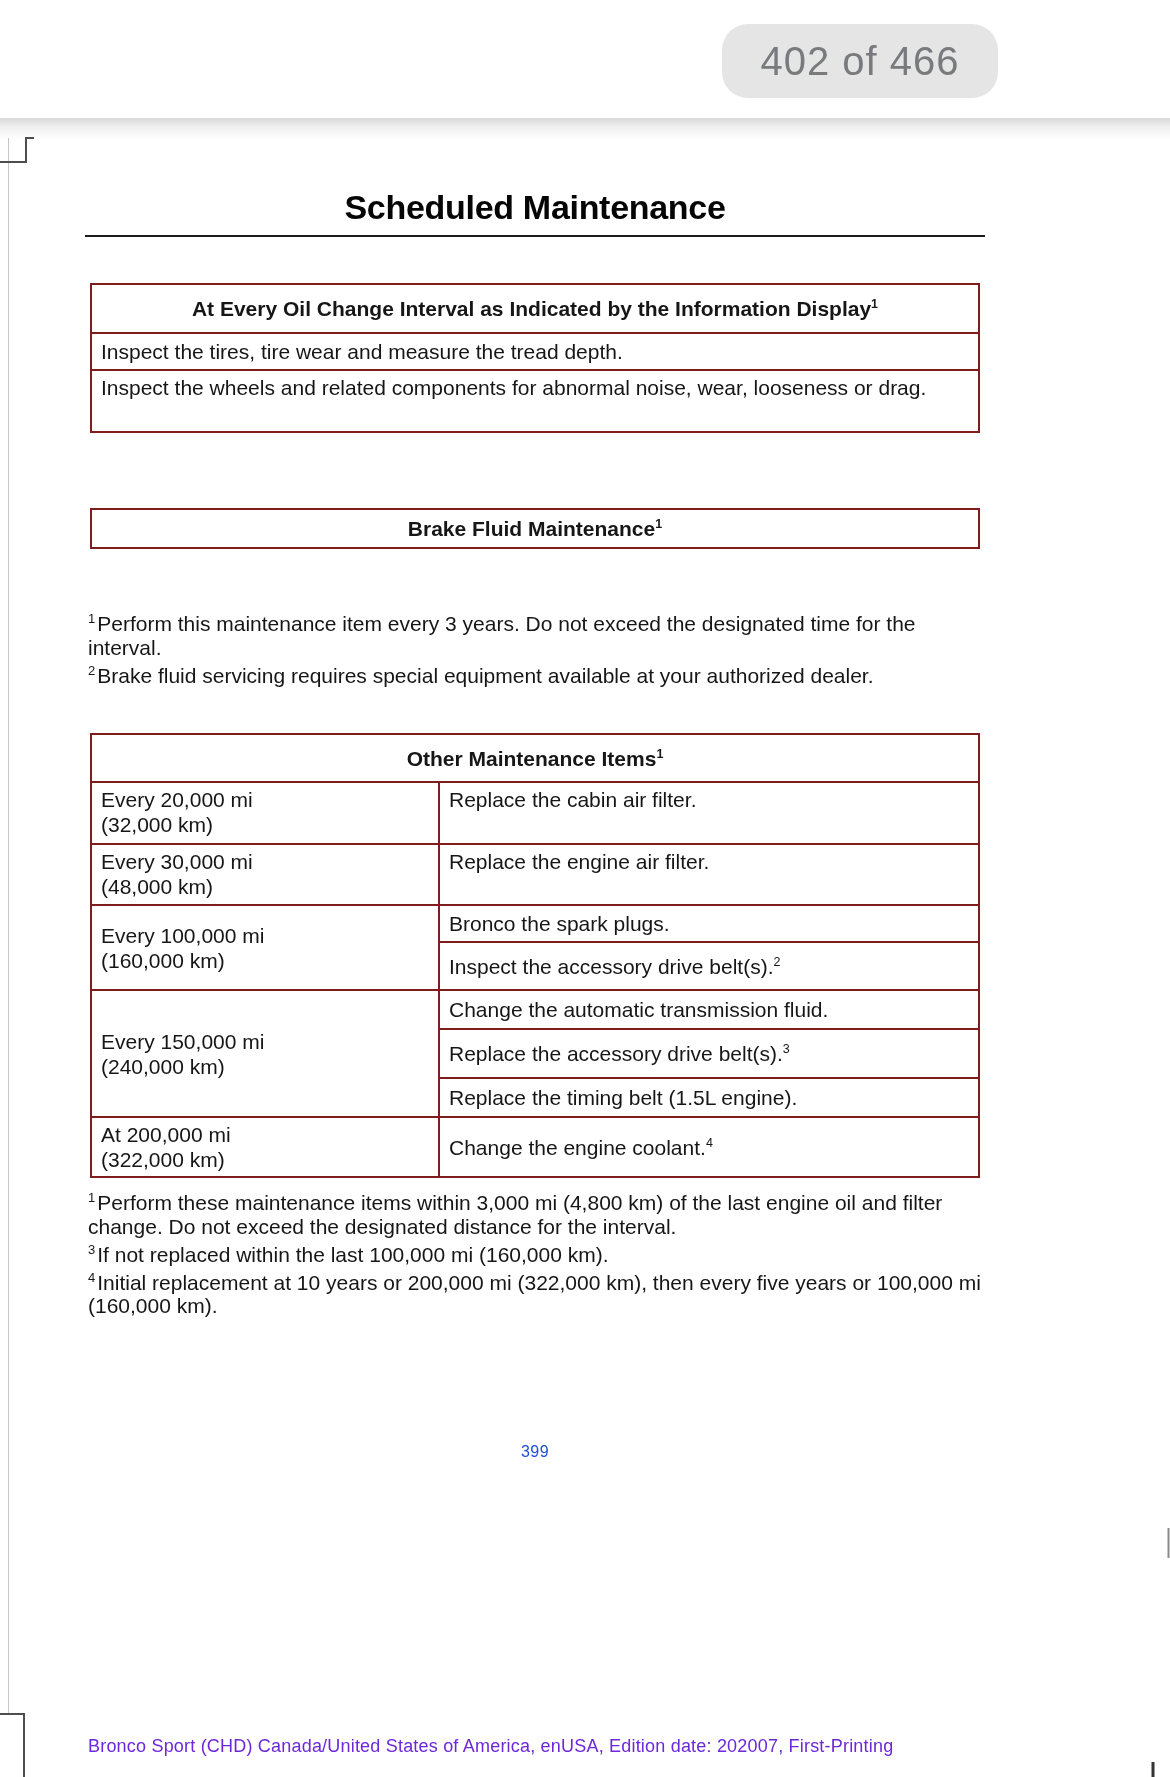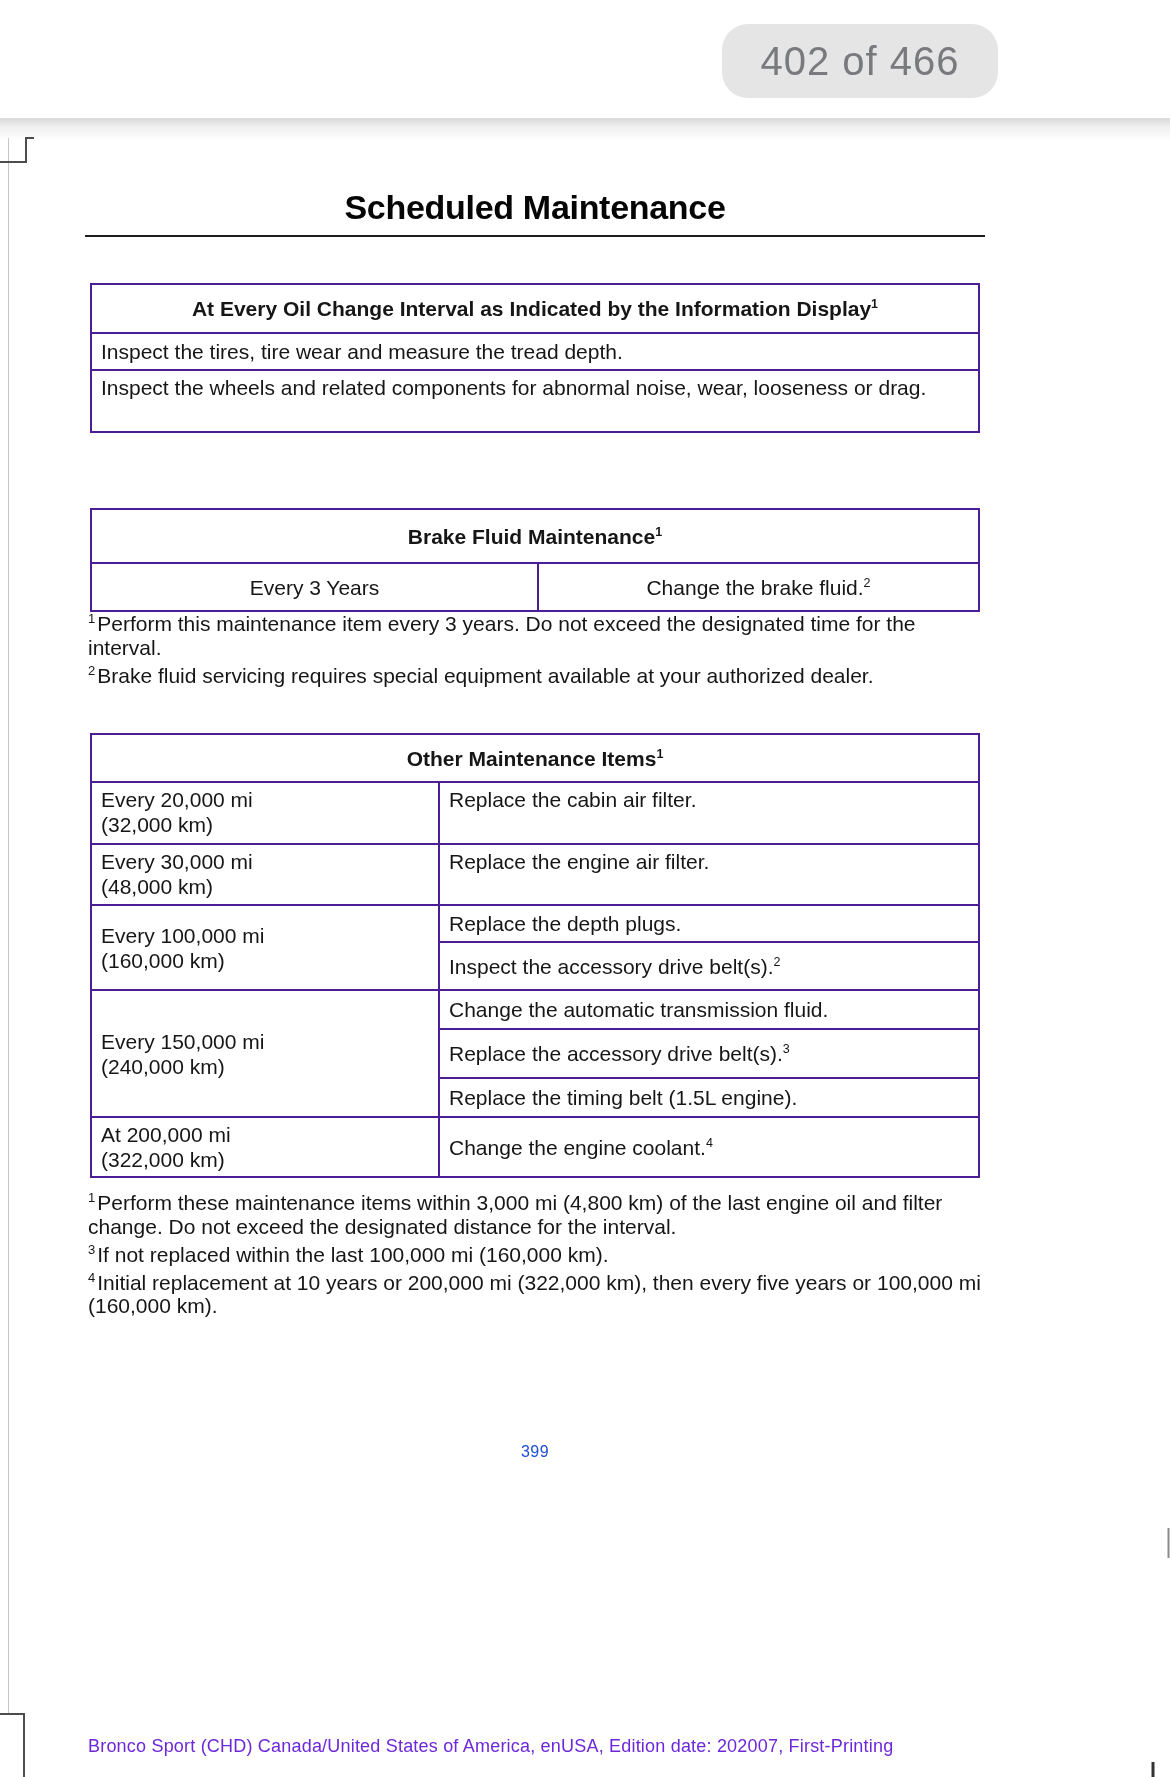--- a/index.html
+++ b/index.html
@@ -26,31 +26,31 @@
   .title{
     position:absolute;top:48px;left:85px;width:900px;margin:0;
     text-align:center;font-size:34px;font-weight:700;color:#050505;letter-spacing:-0.3px;
   }
   .title-rule{position:absolute;top:95px;left:85px;width:900px;height:2px;background:#1c1c1c;}
   table.t{
     position:absolute;left:90px;width:890px;
     border-collapse:collapse;table-layout:fixed;
     font-size:21px;color:#161616;
   }
-  table.t th, table.t td{border:2px solid #4c1d95;padding:4px 9px;line-height:25px;}
+  table.t th, table.t td{border:2px solid #7f1d1d;padding:4px 9px;line-height:25px;}
   table.t th{font-weight:700;text-align:center;font-size:21px;}
   .t1{top:143px;}
   .t2{top:368px;}
   .t2 td{text-align:center;}
   .t3{top:593px;}
   .t3 col.c-ivl{width:348px;}
   .t2 col.c-half{width:447px;}
   .vt{vertical-align:top;}
   .vm{vertical-align:middle;}
-  .h48{height:48px;} .h47{height:54px;} .h49{height:49px;}
+  .h48{height:48px;} .h47{height:39px;} .h49{height:49px;}
   .h37{height:37px;} .h62{height:62px;} .h61{height:61px;}
   .h60{height:60px;} .h39{height:39px;}
   .sup{font-size:12.5px;vertical-align:super;line-height:0;letter-spacing:0;}
   .fn{position:absolute;left:88px;width:897px;font-size:21px;line-height:23.5px;color:#161616;}
   .fn p{margin:0 0 4.5px 0;}
   .fn .sup{font-size:13px;margin-right:2px;}
   .fn-oil{top:301px;}
   .fn-brake{top:472px;}
   .fn-other{top:1051px;}
   .page-number{position:absolute;top:1303px;left:85px;width:900px;text-align:center;
@@ -96,24 +96,20 @@
 
   <table class="t t2">
     <colgroup>
         <col class="c-half">
         <col>
       </colgroup>
     <tbody>
         <tr class="h47">
       <th colspan="2"><span>Brake Fluid Maintenance</span><sup class="sup">1</sup></th>
     </tr>
-    <tr class="h48">
-      <td class="vm">Every 3 Years</td>
-      <td class="vm"><span>Change the brake fluid.</span><sup class="sup">2</sup></td>
-    </tr>
   </tbody>
     </table>
 
   <div class="fn fn-brake">
     <p><sup class="sup">1</sup><span>Perform this maintenance item every 3 years. Do not exceed the designated time for the interval.</span></p>
     <p><sup class="sup">2</sup><span>Brake fluid servicing requires special equipment available at your authorized dealer.</span></p>
   </div>
 
   <table class="t t3">
     <colgroup>
@@ -136,21 +132,21 @@
         <div>Every 30,000 mi</div>
             <div>(48,000 km)</div>
       </td>
       <td class="vt"><span>Replace the engine air filter.</span><sup class="sup"></sup></td>
     </tr>
     <tr class="h37">
       <td class="vm" rowspan="2">
         <div>Every 100,000 mi</div>
             <div>(160,000 km)</div>
       </td>
-      <td class="vm"><span>Replace the depth plugs.</span><sup class="sup"></sup></td>
+      <td class="vm"><span>Bronco the spark plugs.</span><sup class="sup"></sup></td>
     </tr>
     <tr class="h48">
       <td class="vm"><span>Inspect the accessory drive belt(s).</span><sup class="sup">2</sup></td>
     </tr>
     <tr class="h39">
       <td class="vm" rowspan="3">
         <div>Every 150,000 mi</div>
             <div>(240,000 km)</div>
       </td>
       <td class="vm"><span>Change the automatic transmission fluid.</span><sup class="sup"></sup></td>

